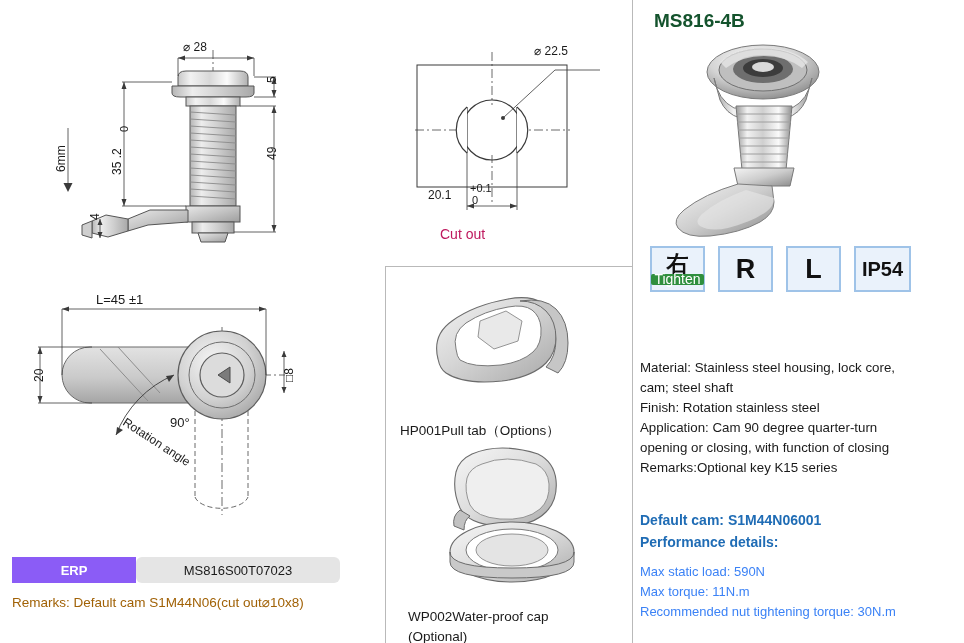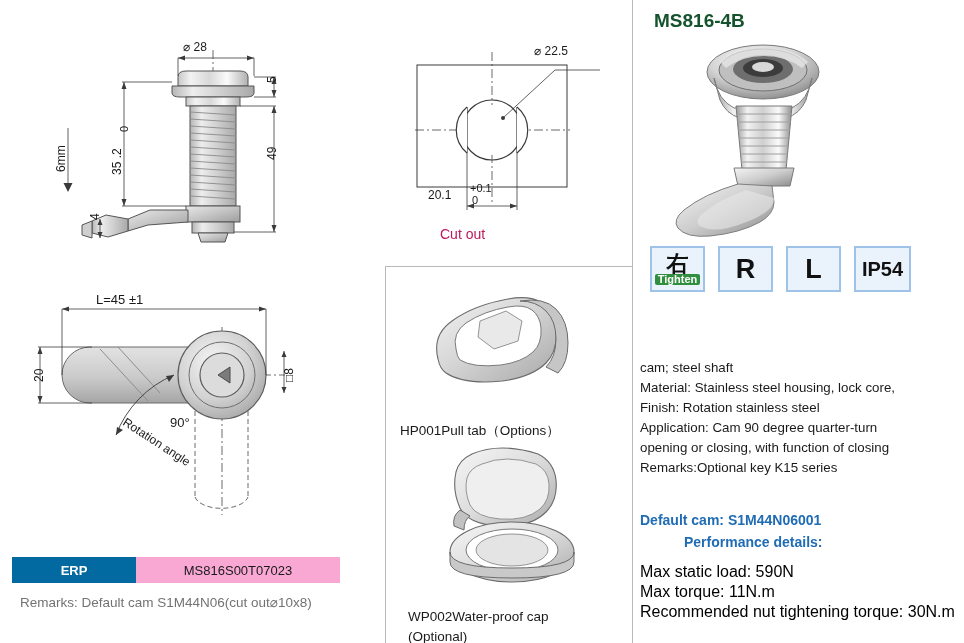--- a/index.html
+++ b/index.html
@@ -22,55 +22,55 @@
   
   .dim-txt { position:absolute; font-size:12px; color:#1a1a1a; white-space:nowrap; }
   .dim-txt.sm { font-size:11px; }
   .lbl { position:absolute; font-size:13px; color:#be185d; white-space:nowrap; }
 
   svg { display:block; }
 
   
   .erp-table { position:absolute; left:12px; top:557px; width:328px; height:26px; display:flex; }
   .erp-head {
-    width:124px; background:#0369a1; color:#fff; font-size:13px; font-weight:bold;
+    width:124px; background:#8b5cf6; color:#fff; font-size:13px; font-weight:bold;
     display:flex; align-items:center; justify-content:center;
   }
   .erp-val {
-    flex:1; background:#f9a8d4; color:#1a1a1a; font-size:13px;
-    display:flex; align-items:center; justify-content:center;
-  }
-  .remarks-line { position:absolute; left:12px; top:594px; font-size:13.5px; color:#737373;margin-left:8px; }
+    flex:1; background:#e5e5e5; color:#1a1a1a; font-size:13px;
+    display:flex; align-items:center; justify-content:center;border-radius:6px;
+  }
+  .remarks-line { position:absolute; left:12px; top:594px; font-size:13.5px; color:#a16207; }
 
   
   .opt-cap { position:absolute; font-size:13.5px; color:#1a1a1a;margin-top:6px; }
 
   
   .r-title { position:absolute; left:654px; top:10px; font-size:19px; font-weight:bold; color:#14532d; }
   .badges { position:absolute; left:650px; top:246px; display:flex; gap:13px; }
   .badge {
     width:55px; height:46px; border:2px solid #9fc3e8; background:#eaf2fb;
     display:flex; align-items:center; justify-content:center;
     font-size:27px; font-weight:bold; color:#111;
   }
   .badge.ip { width:57px; font-size:20px; }
   .badge.tighten { background:#eaf2fb; flex-direction:column; gap:0; padding-top:2px; }
   .tighten-glyph { font-size:22px; font-weight:bold; color:#111; line-height:18px; }
   .tighten-word {
-    background:#2f8f3e; color:#fff; font-size:11px; font-weight:bold;
+    background:#2f8f3e; color:#fff; font-size:14px; font-weight:normal;
     padding:0 3px; border-radius:2px; line-height:11px; margin-top:1px;
   }
   .spec-title {
     position:absolute; left:654px; top:311px; width:300px; text-align:center;
     font-size:20px; font-weight:bold; color:#1f6cb5;
   }
   .spec-body { position:absolute; left:640px; top:358px; width:320px; font-size:13.3px; line-height:20px; color:#1a1a1a; }
   .spec-body div { white-space:nowrap; }
   .blue-b { position:absolute; font-size:14px; font-weight:bold; color:#1f6cb5; }
-  .perf-body { position:absolute; left:640px; top:562px; width:320px; font-size:16px; line-height:20px; color:#000000; }
+  .perf-body { position:absolute; left:640px; top:562px; width:320px; font-size:13px; line-height:20px; color:#3b82f6; }
 
   .hidden-line { stroke:#6b6b6b; stroke-width:1; stroke-dasharray:5 3; }
   .ctr-line { stroke:#6b6b6b; stroke-width:1; stroke-dasharray:9 3 2 3; }
   .dim-line { stroke:#3a3a3a; stroke-width:0.8; }
 </style>
 </head>
 <body>
 
 <div class="page">
 
@@ -375,30 +375,30 @@
       <span class="tighten-glyph">右</span>
       <span class="tighten-word">Tighten</span>
     </div>
     <div class="badge">R</div>
     <div class="badge">L</div>
     <div class="badge ip">IP54</div>
   </div>
 
 
   <div class="spec-body">
+    <div>Material: Stainless steel housing, lock core,</div>
     <div>cam; steel shaft</div>
-    <div>Material: Stainless steel housing, lock core,</div>
     <div>Finish: Rotation stainless steel</div>
     <div>Application: Cam 90 degree quarter-turn</div>
     <div>opening or closing, with function of closing</div>
     <div>Remarks:Optional key K15 series</div>
   </div>
 
   <div class="blue-b" style="left:640px;top:512px;">Default cam: S1M44N06001</div>
-  <div class="blue-b" style="left:640px;top:534px;margin-left:44px;">Performance details:</div>
+  <div class="blue-b" style="left:640px;top:534px;">Performance details:</div>
 
   <div class="perf-body">
     <div>Max static load: 590N</div>
     <div>Max torque: 11N.m</div>
     <div>Recommended nut tightening torque: 30N.m</div>
   </div>
 
 </div>
 
 </body></html>

